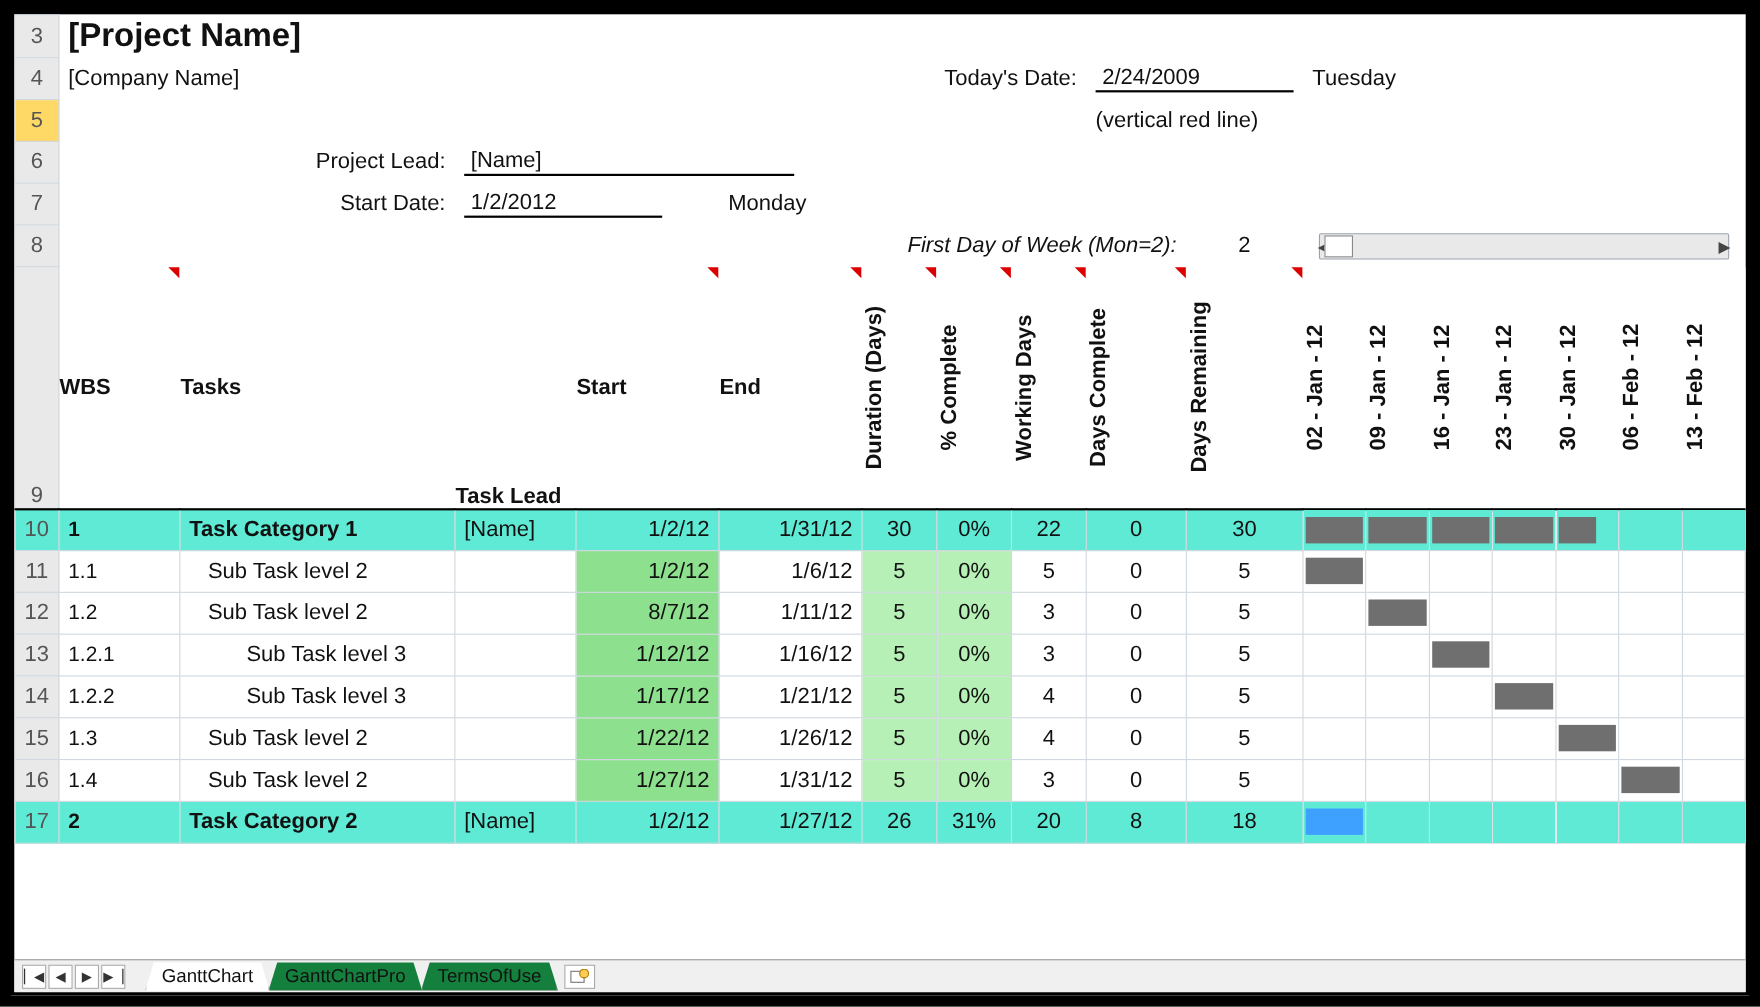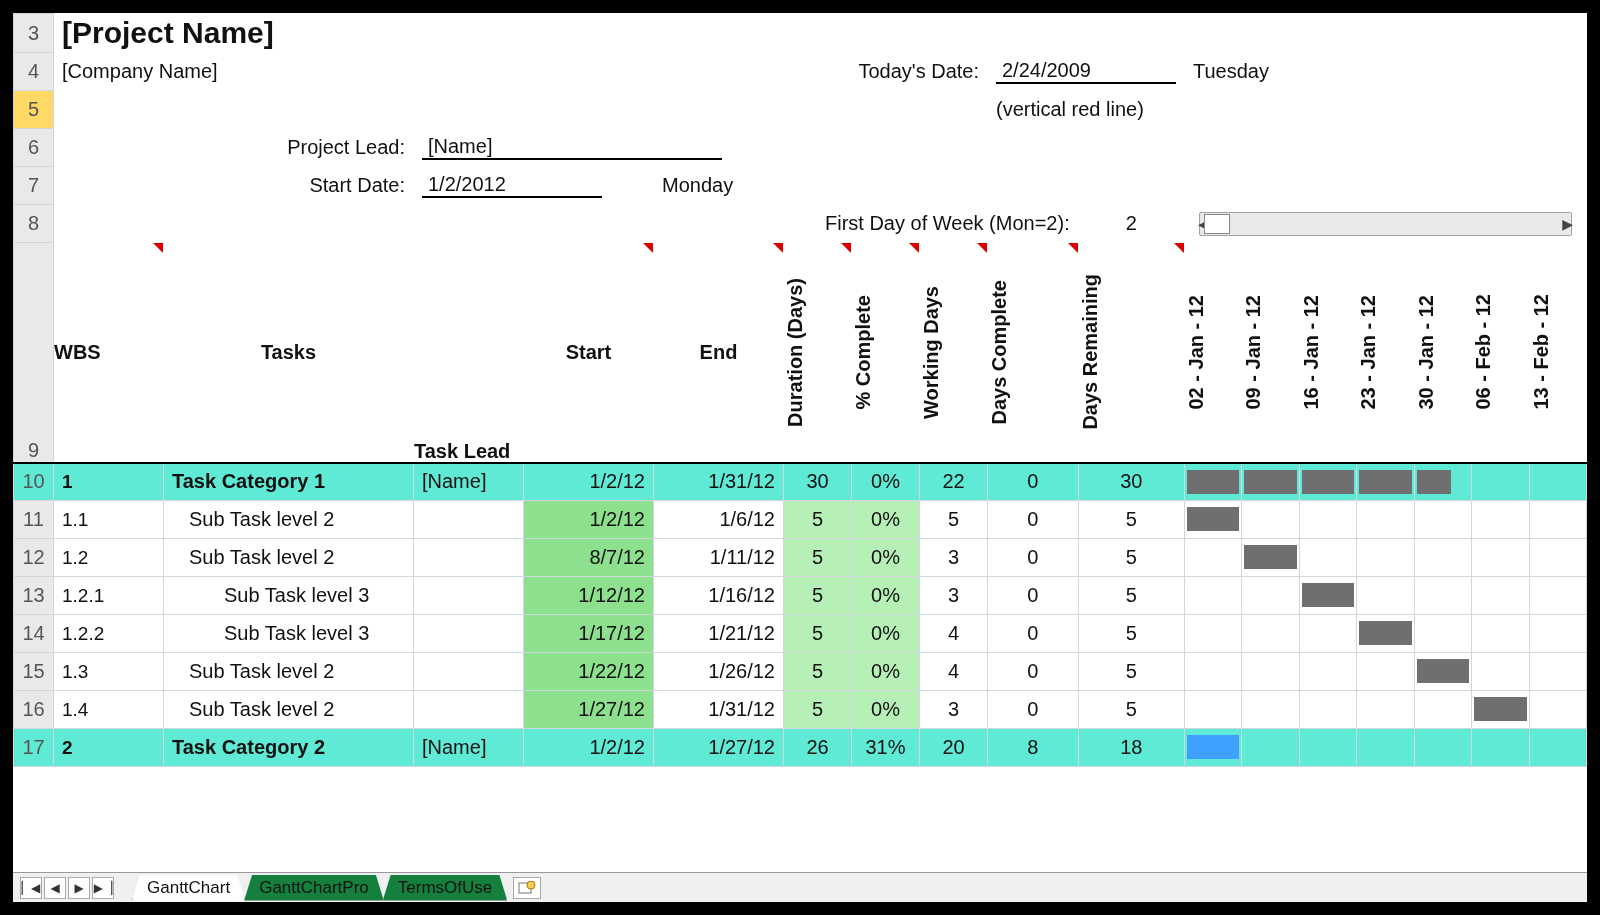--- a/index.html
+++ b/index.html
@@ -19,22 +19,22 @@
   .rowhdr{width:40px;min-width:40px;background:var(--hdr);border:1px solid var(--grid);
           text-align:center;font-size:20px;color:#555;padding:0 4px}
   .rowhdr.sel{background:var(--sel)}
   .cell{border:1px solid #eee;padding:2px 8px;white-space:nowrap}
   .bordless{border:1px solid transparent}
 
   .title{font-size:30px;font-weight:700}
   .right{text-align:right}
   .center{text-align:center}
   .underline{border-bottom:2px solid #000;display:inline-block;min-width:180px;padding:0 6px}
-  .italic{}
-  .hdrcell{font-weight:700;text-align:center;border:1px solid #fff}
+  .italic{font-style:italic}
+  .hdrcell{font-weight:700;text-align:left;border:1px solid #fff}
   .hdrcell.left{text-align:left}
   .tri{position:relative}
   .tri::after{content:"";position:absolute;top:0;right:0;width:0;height:0;
               border-left:10px solid transparent;border-top:10px solid #d00}
 
   
   .vwrap{writing-mode:vertical-rl;transform:rotate(180deg);line-height:1.1;
          font-size:20px;white-space:nowrap;padding:6px 0}
   .vwrap.b{font-weight:700}
 

